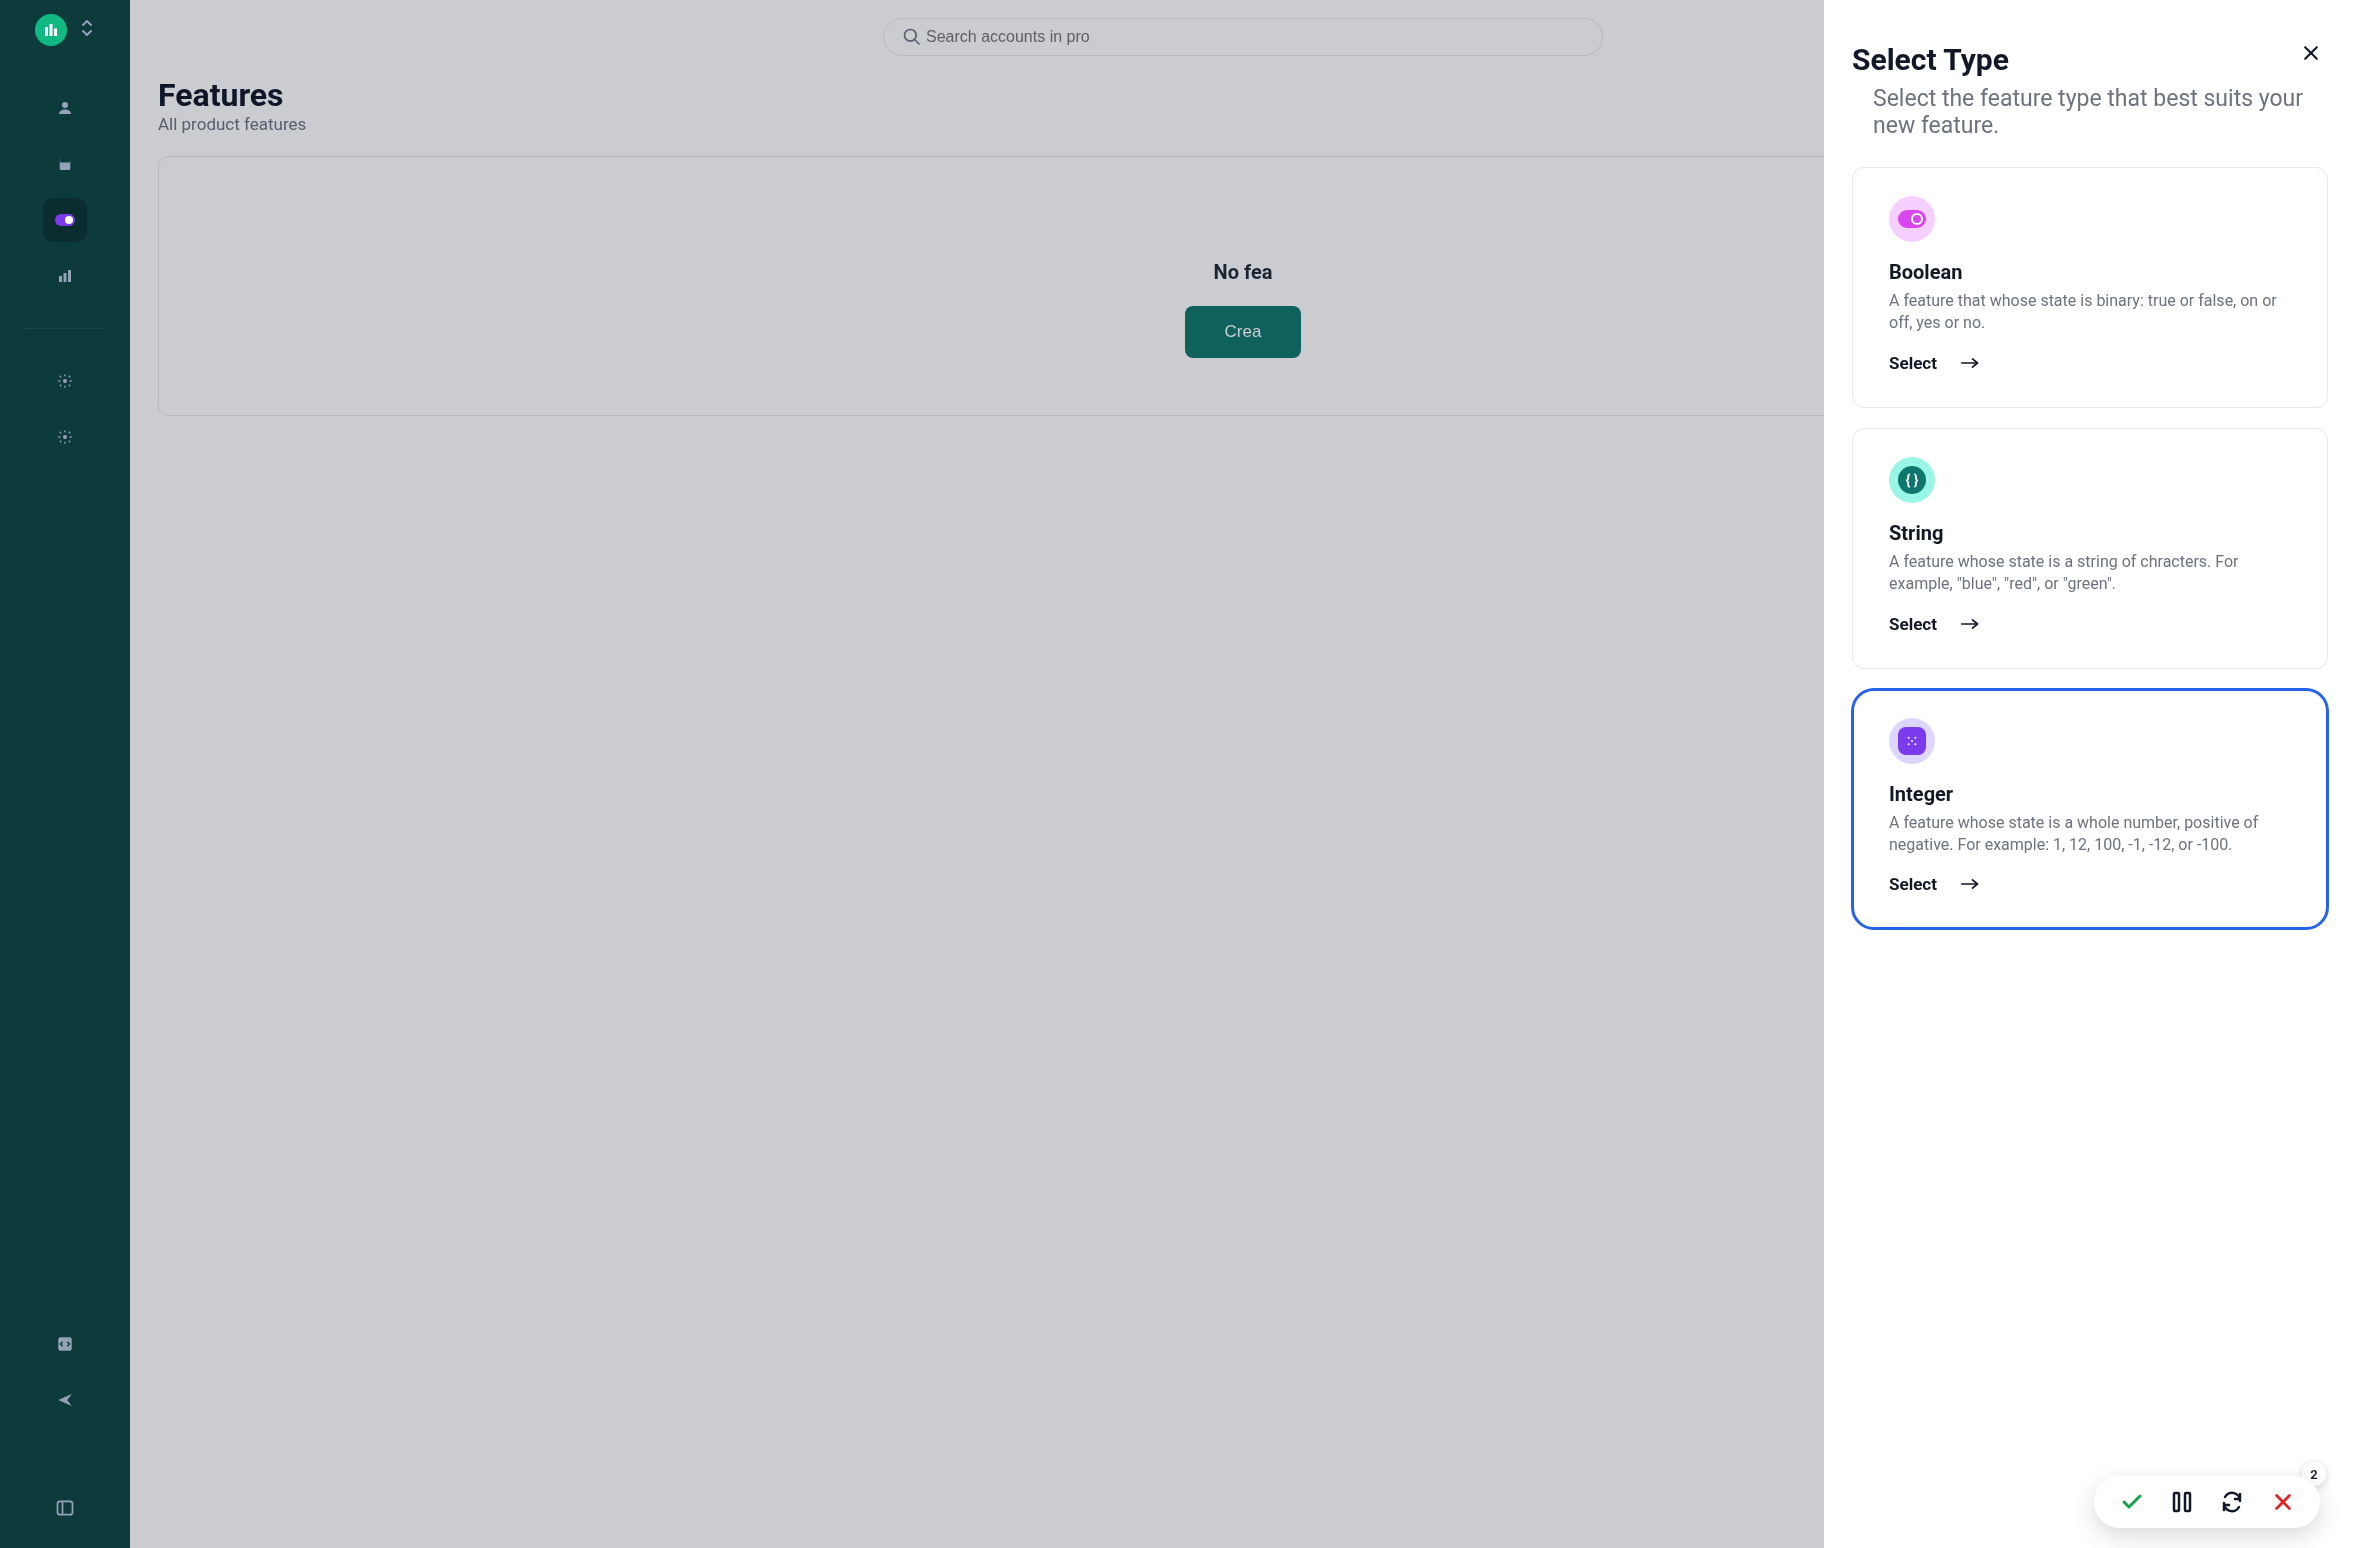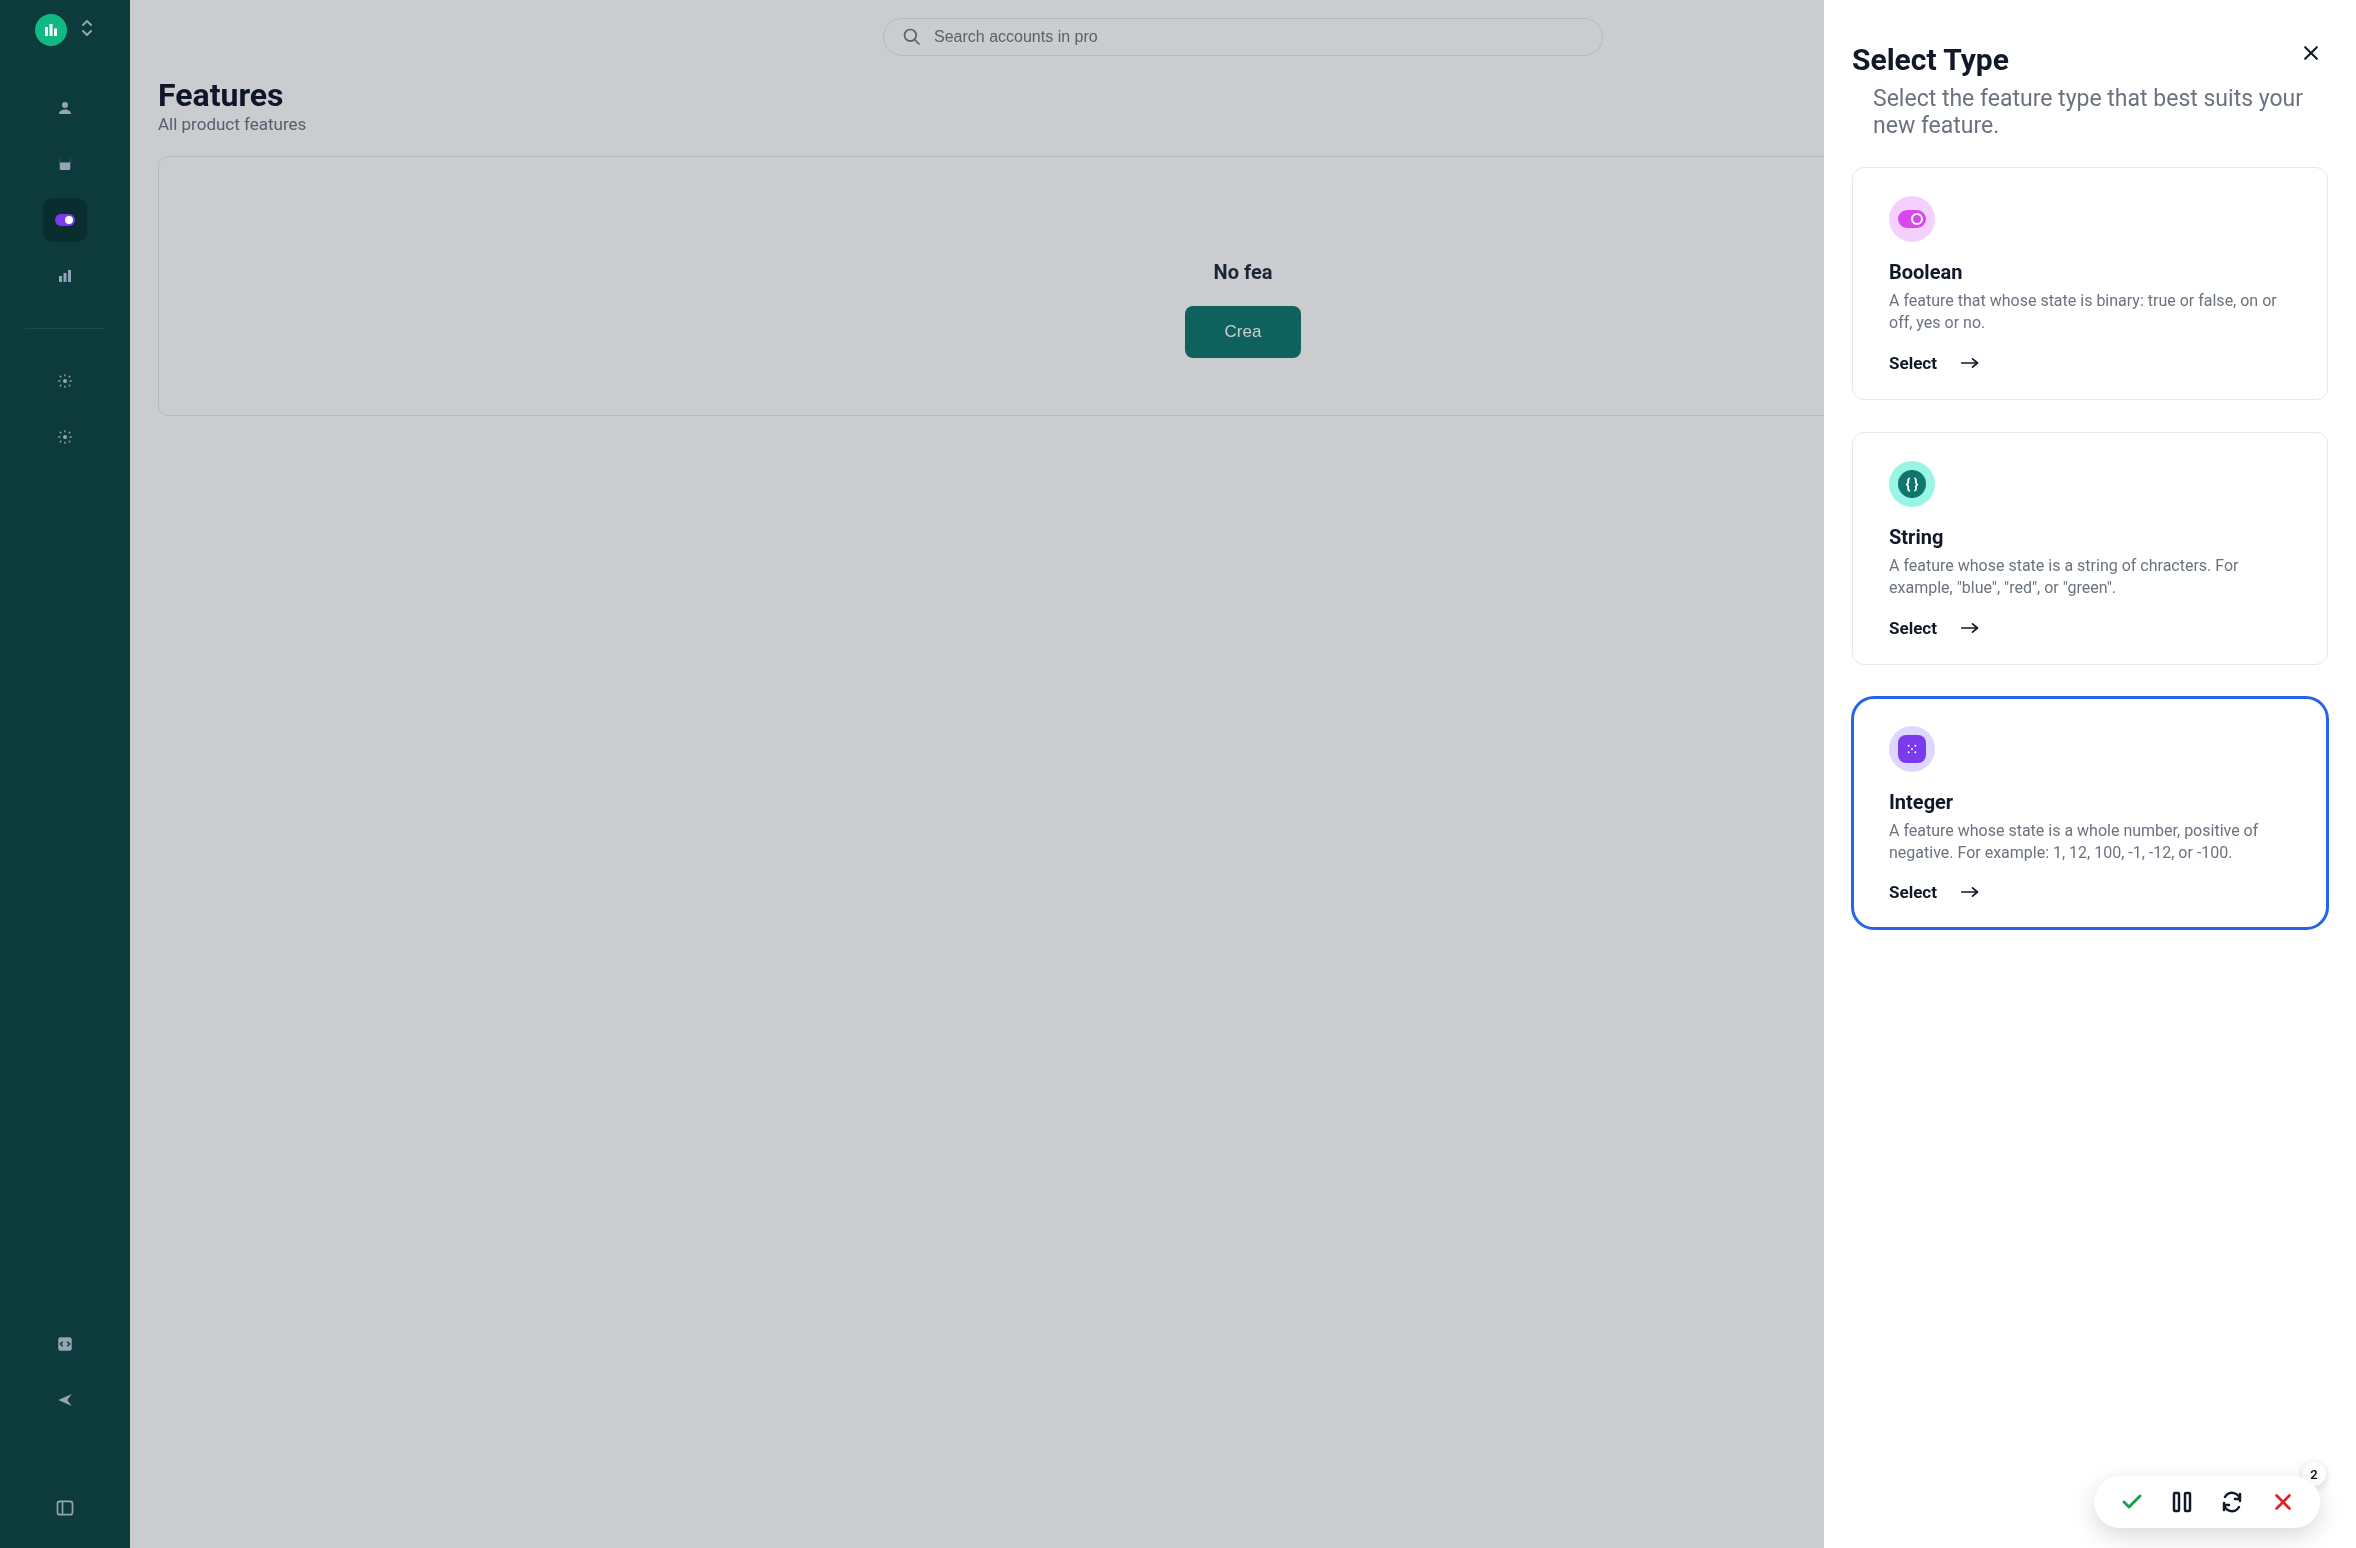--- a/index.html
+++ b/index.html
@@ -33,21 +33,21 @@
 .nav-bottom { margin-top: auto; margin-bottom: 18px; display: flex; flex-direction: column; gap: 12px; align-items: center; }
 
 .main {
   flex: 1; position: relative; display: flex; flex-direction: column;
   background: #fff;
 }
 .searchbar-wrap { display: flex; justify-content: center; padding: 18px 0 10px; }
 .searchbar {
   width: 720px; height: 38px;
   border: 1px solid #e5e7eb; border-radius: 22px; background: #fff;
-  display: flex; align-items: center; padding: 0 18px; gap: 12px;
+  display: flex; align-items: center; padding: 0 18px; gap: 4px;
   color: #6b7280;
 }
 .searchbar input { border: none; outline: none; flex: 1; font-size: 16px; color: #111; background: transparent; }
 
 .page-content { padding: 10px 28px; }
 .page-title { font-size: 32px; font-weight: 700; color: #0f172a; margin-bottom: 0; }
 .page-subtitle { font-size: 17px; color: #6b7280; margin-bottom: 22px; }
 .empty-card {
   border: 1px solid #e5e7eb; border-radius: 10px;
   height: 260px; display: flex; flex-direction: column; align-items: center; justify-content: center;
@@ -72,21 +72,21 @@
 .drawer-close {
   position: absolute; top: 38px; right: 30px;
   width: 30px; height: 30px; display: flex; align-items: center; justify-content: center;
   color: #111827; cursor: pointer;
 }
 .drawer-title { font-size: 30px; font-weight: 700; color: #111827; margin-bottom: 8px; }
 .drawer-subtitle { font-size: 23px; color: #6b7280; margin-bottom: 28px; margin-left: 21px; }
 
 .type-card {
   border: 1px solid #e5e7eb; border-radius: 12px;
-  padding: 28px 36px 26px; margin-bottom: 32px;
+  padding: 28px 36px 34px; margin-bottom: 20px;
 }
 .type-card.highlight { outline: 3px solid #2563eb; outline-offset: -2px; border-radius: 22px; }
 .type-icon {
   width: 46px; height: 46px; border-radius: 50%;
   display: flex; align-items: center; justify-content: center;
   margin-bottom: 18px;
 }
 .icon-boolean-outer { background: #f5d0fe; }
 .icon-boolean-inner { width: 28px; height: 18px; border-radius: 10px; background: #d946ef; display:flex; align-items:center; justify-content:flex-end; padding:3px; }
 .icon-boolean-inner span { width: 12px; height: 12px; border: 2px solid #fff; border-radius: 50%; }

